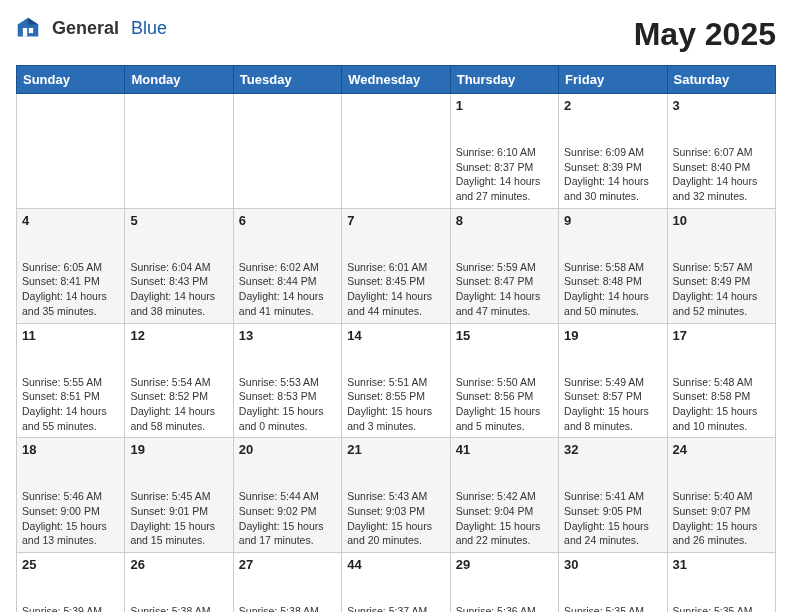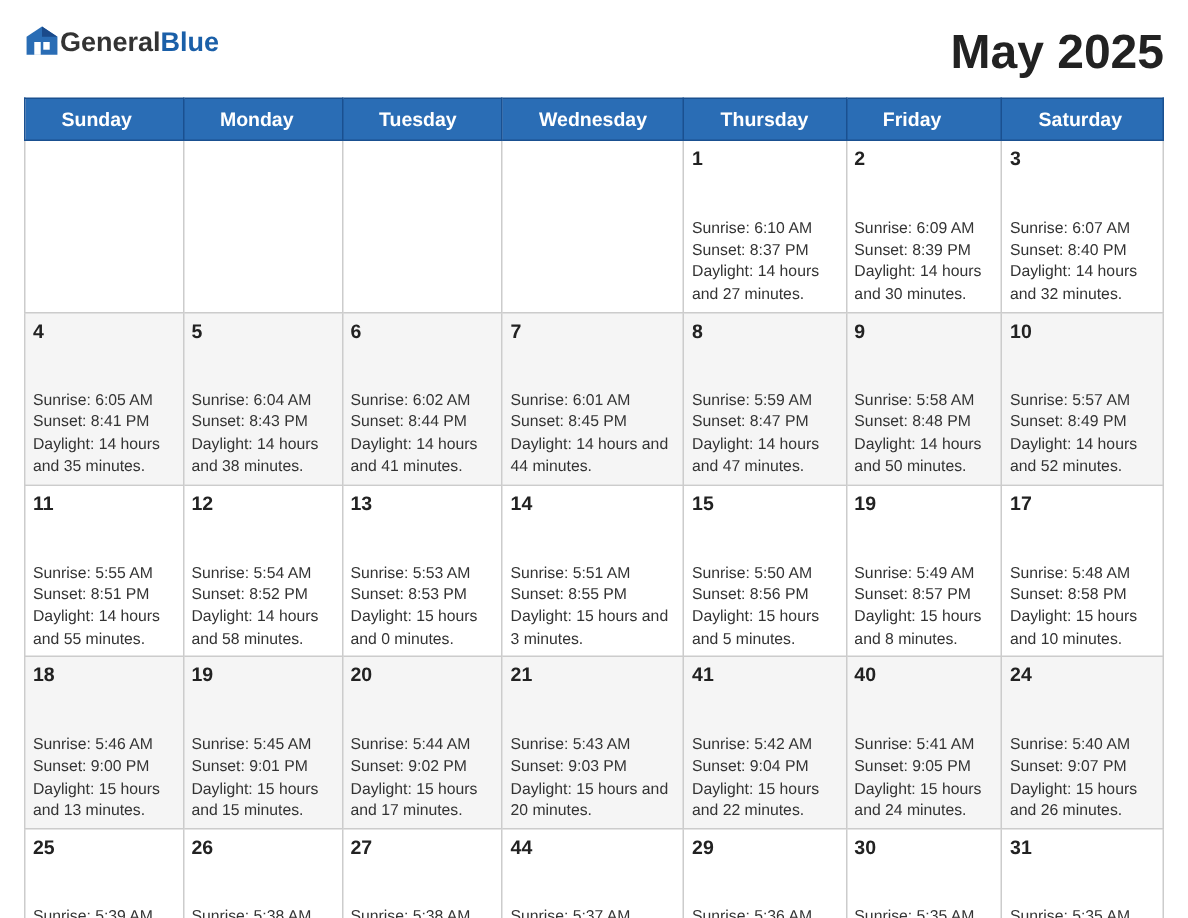--- a/index.html
+++ b/index.html
@@ -12,21 +12,21 @@
     }
     .header {
       display: flex;
       justify-content: space-between;
       align-items: flex-start;
       margin-bottom: 12px;
     }
     .logo {
       display: flex;
       align-items: center;
-      gap: 0;
+      gap: 12px;
     }
     .logo-icon {
       width: 24px;
       height: 24px;
     }
     .title-block {
       text-align: right;
       margin-left: 24px;
     }
     .month-year {
@@ -40,21 +40,21 @@
     }
     table {
       width: 100%;
       border-collapse: collapse;
       font-size: 11px;
     }
     thead tr th {
       background: #2a6db5;
       color: #fff;
       text-align: left;
-      padding: 6px 24px;
+      padding: 6px 6px;
       font-size: 13px;
       font-weight: bold;
       border: 1px solid #1a5090;
     }
     tbody tr td {
       border: 1px solid #ccc;
       vertical-align: top;
       padding: 4px 5px;
       height: 90px;
       width: calc(100% / 7);
@@ -84,21 +84,21 @@
 
 <div class="header">
   <div class="logo">
     <svg class="logo-icon" viewBox="0 0 28 28">
       <polygon points="14,2 26,10 26,24 2,24 2,10" fill="#2a6db5"></polygon>
       <polygon points="14,2 26,10 14,10" fill="#1a4a8a"></polygon>
       <rect x="8" y="14" width="5" height="10" fill="#fff"></rect>
       <rect x="15" y="14" width="5" height="6" fill="#fff"></rect>
     </svg>
     <span style="font-size:18px;font-weight:bold;color:#333;">General</span>
-      <span style="font-size:18px;font-weight:bold;color:#1a5fa8;">Blue</span>
+      <span style="font-size:18px;font-weight:normal;color:#1a5fa8;">Blue</span>
   </div>
   <div class="title-block">
     <div class="month-year">May 2025</div>
   </div>
 </div>
 
 <table>
   <thead>
     <tr>
     <th>Sunday</th>
@@ -204,21 +204,21 @@
         </td>
         <td>
           <div class="day-num">21</div>
           <div class="day-info">Sunrise: 5:43 AM<br>Sunset: 9:03 PM<br>Daylight: 15 hours and 20 minutes.</div>
         </td>
         <td>
           <div class="day-num">41</div>
           <div class="day-info">Sunrise: 5:42 AM<br>Sunset: 9:04 PM<br>Daylight: 15 hours and 22 minutes.</div>
         </td>
         <td>
-          <div class="day-num">40</div>
+          <div class="day-num">32</div>
           <div class="day-info">Sunrise: 5:41 AM<br>Sunset: 9:05 PM<br>Daylight: 15 hours and 24 minutes.</div>
         </td>
         <td>
           <div class="day-num">24</div>
           <div class="day-info">Sunrise: 5:40 AM<br>Sunset: 9:07 PM<br>Daylight: 15 hours and 26 minutes.</div>
         </td>
       </tr>
       <tr>
         <td>
           <div class="day-num">25</div>

